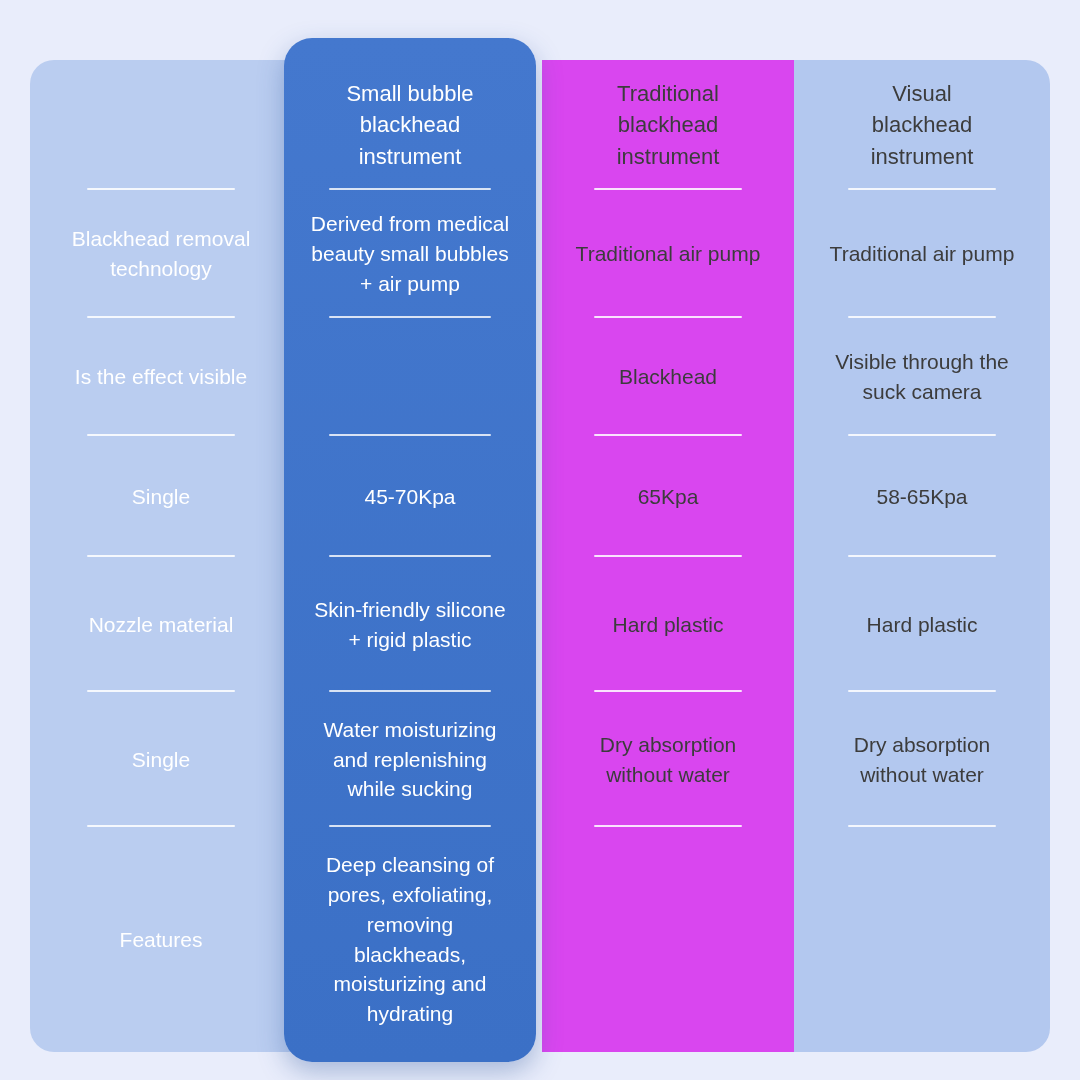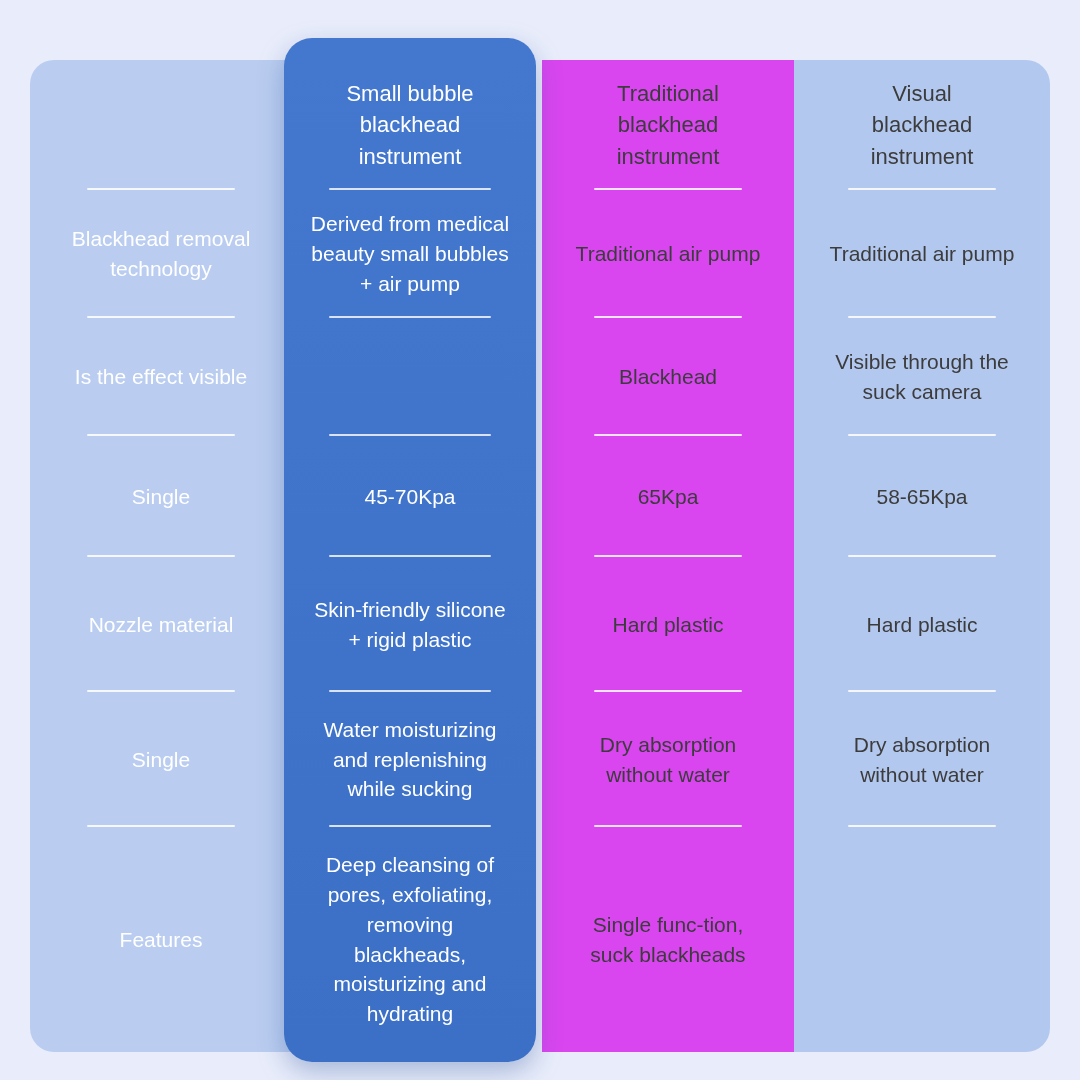--- a/index.html
+++ b/index.html
@@ -168,23 +168,20 @@
       <i class="divider"></i>
     </div>
     <div class="cell r-3">
       <span class="txt">Hard plastic</span>
       <i class="divider"></i>
     </div>
     <div class="cell r-4">
       <span class="txt">Dry absorption without water</span>
       <i class="divider"></i>
     </div>
-    <div class="cell r-5">
-      <span class="txt">Single func-tion, suck blackheads</span>
-    </div>
   </section>
 
   <section class="col col--c4">
     <div class="cell r-h">
       <span class="txt">Visual blackhead instrument</span>
       <i class="divider"></i>
     </div>
     <div class="cell r-0">
       <span class="txt">Traditional air pump</span>
       <i class="divider"></i>

